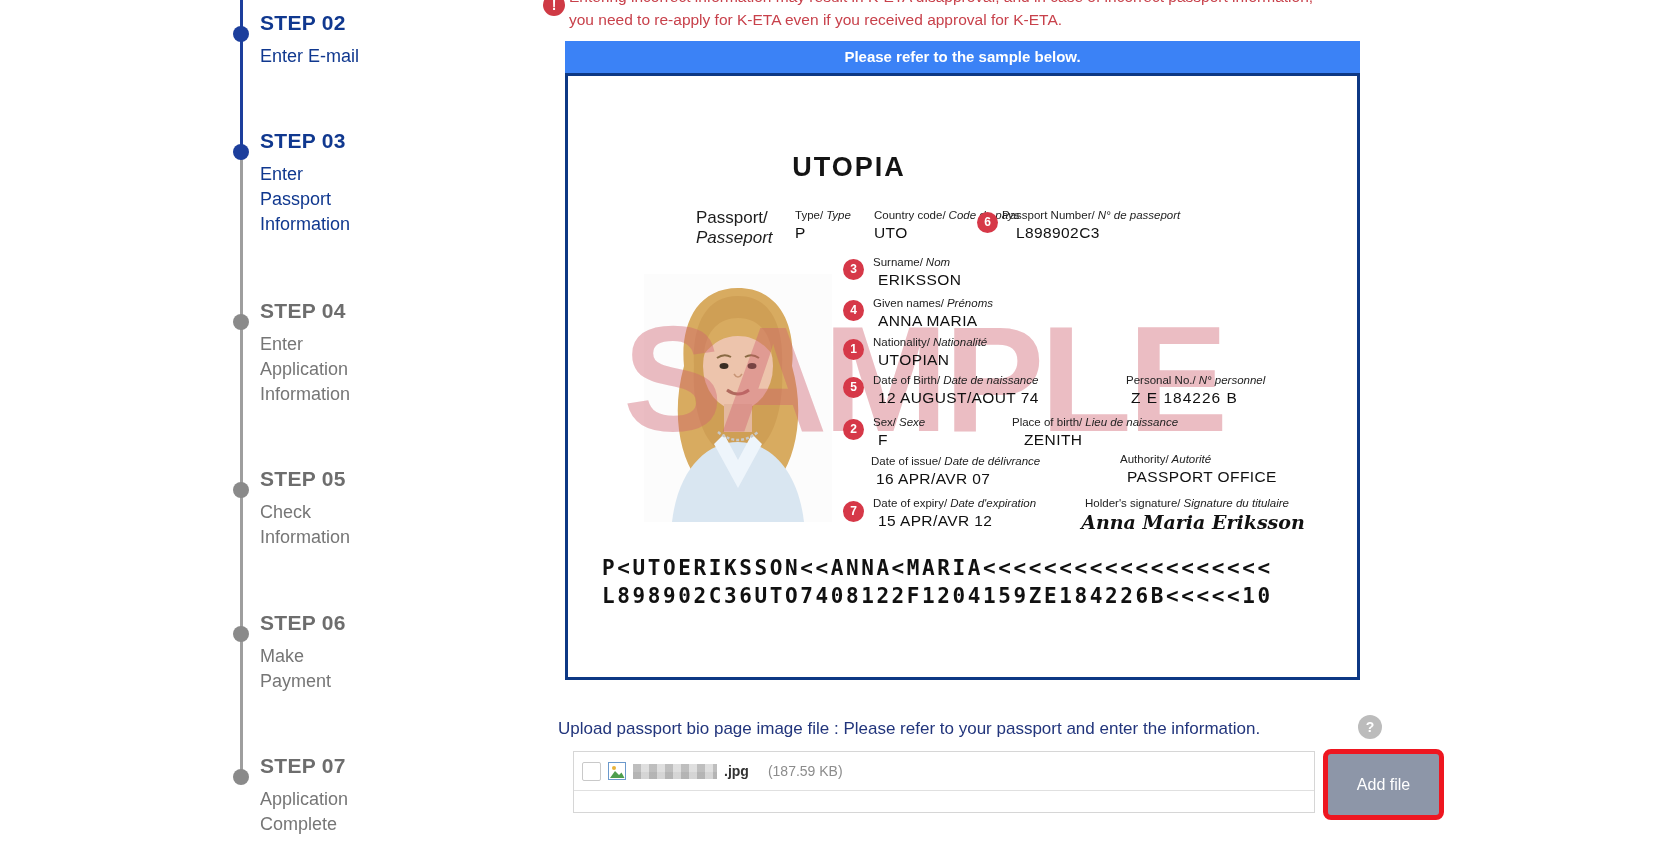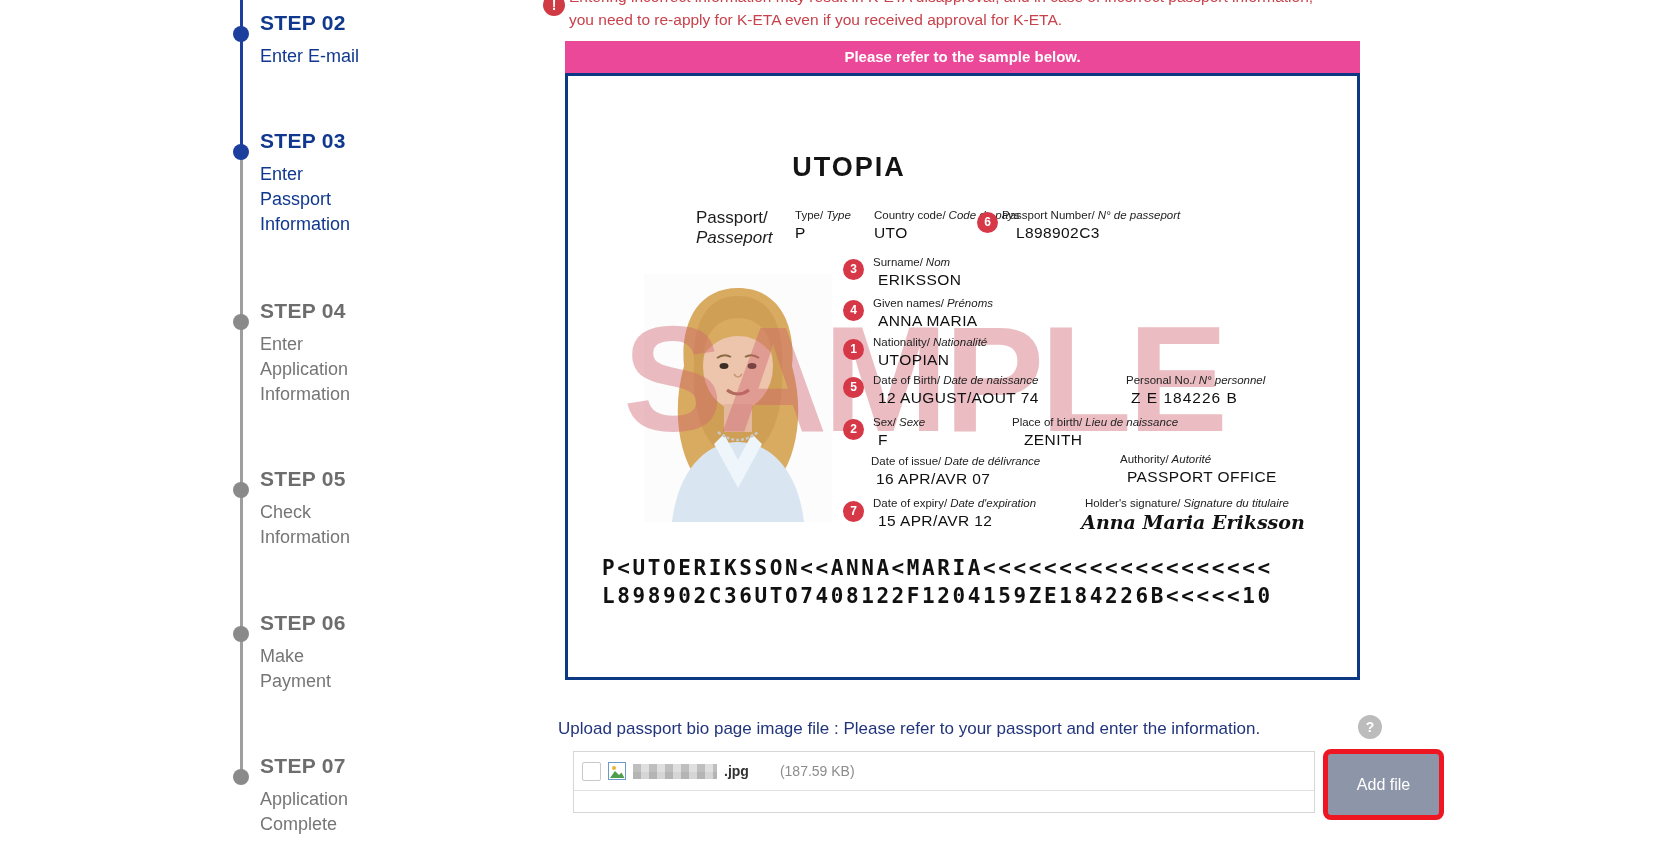--- a/index.html
+++ b/index.html
@@ -17,21 +17,21 @@
   .step p{margin:9px 0 0;font-size:18px;line-height:25px;}
   .step.active h3,.step.active p{color:#10388f;}
   .step.idle h3{color:#6d6d6d;} .step.idle p{color:#767676;}
 
   
   .warn-ic{position:absolute;left:543px;top:-6px;width:22px;height:22px;border-radius:50%;
            background:#cf3a45;color:#fff;font-weight:bold;font-size:14px;text-align:center;line-height:22px;}
   .warn-tx{position:absolute;left:569px;top:-15px;width:810px;color:#c8414b;font-size:15.5px;line-height:23px;}
 
   
-  .bar{position:absolute;left:565px;top:41px;width:795px;height:32px;background:#ec4899;
+  .bar{position:absolute;left:565px;top:41px;width:795px;height:32px;background:#3b82f6;
        color:#fff;font-size:15px;font-weight:bold;text-align:center;line-height:32px;}
   .ppbox{position:absolute;left:565px;top:73px;width:795px;height:607px;background:#fff;
          border:3px solid #0d3884;box-sizing:border-box;}
   .ppbody{position:relative;width:100%;height:100%;overflow:hidden;}
   .pp-title{position:absolute;left:136px;top:76px;width:290px;text-align:center;
             font-size:27px;font-weight:bold;letter-spacing:2px;color:#141414;z-index:3;}
   .pp-doc{position:absolute;left:108px;top:132px;font-size:17px;color:#1d1d1d;line-height:20px;z-index:3;margin-left:20px;}
   .pp-doc i{font-style:italic;}
   .pfield{position:absolute;z-index:3;}
   .plabel{font-size:11.5px;color:#222;white-space:nowrap;}
@@ -53,21 +53,21 @@
         background:#bcbcbc;color:#fff;font-size:14px;font-weight:bold;text-align:center;line-height:24px;cursor:pointer;}
   .flist{position:absolute;left:573px;top:751px;width:742px;height:62px;border:1px solid #d6d6d6;
          box-sizing:border-box;background:#fff;}
   .frow{height:38px;border-bottom:1px solid #e0e0e0;display:flex;align-items:center;padding:0 8px;gap:7px;}
   .frow2{height:22px;}
   .cbx{width:17px;height:17px;border:1px solid #c9c9c9;border-radius:2px;background:#fff;display:inline-block;}
   .blurname{width:84px;height:15px;
      background-image:repeating-linear-gradient(90deg,rgba(160,160,160,.55) 0 8px,rgba(220,220,220,.55) 8px 16px),
                       repeating-linear-gradient(0deg,#cdcdcd 0 7px,#e3e3e3 7px 15px);}
   .fext{font-size:14px;font-weight:bold;color:#333;}
-  .fsize{font-size:14px;color:#8c8c8c;margin-left:24px;}
+  .fsize{font-size:14px;color:#8c8c8c;margin-left:12px;}
   .addbtn{position:absolute;left:1323px;top:749px;width:121px;height:71px;box-sizing:border-box;
           background:#8d96a8;border:5px solid #ee1620;border-radius:8px;color:#fff;
           font-size:16px;font-family:"Liberation Sans",sans-serif;cursor:pointer;}
 </style>
 </head>
 <body>
 
 <div id="app">
 
   <div class="tl-line tl-blue"></div>

